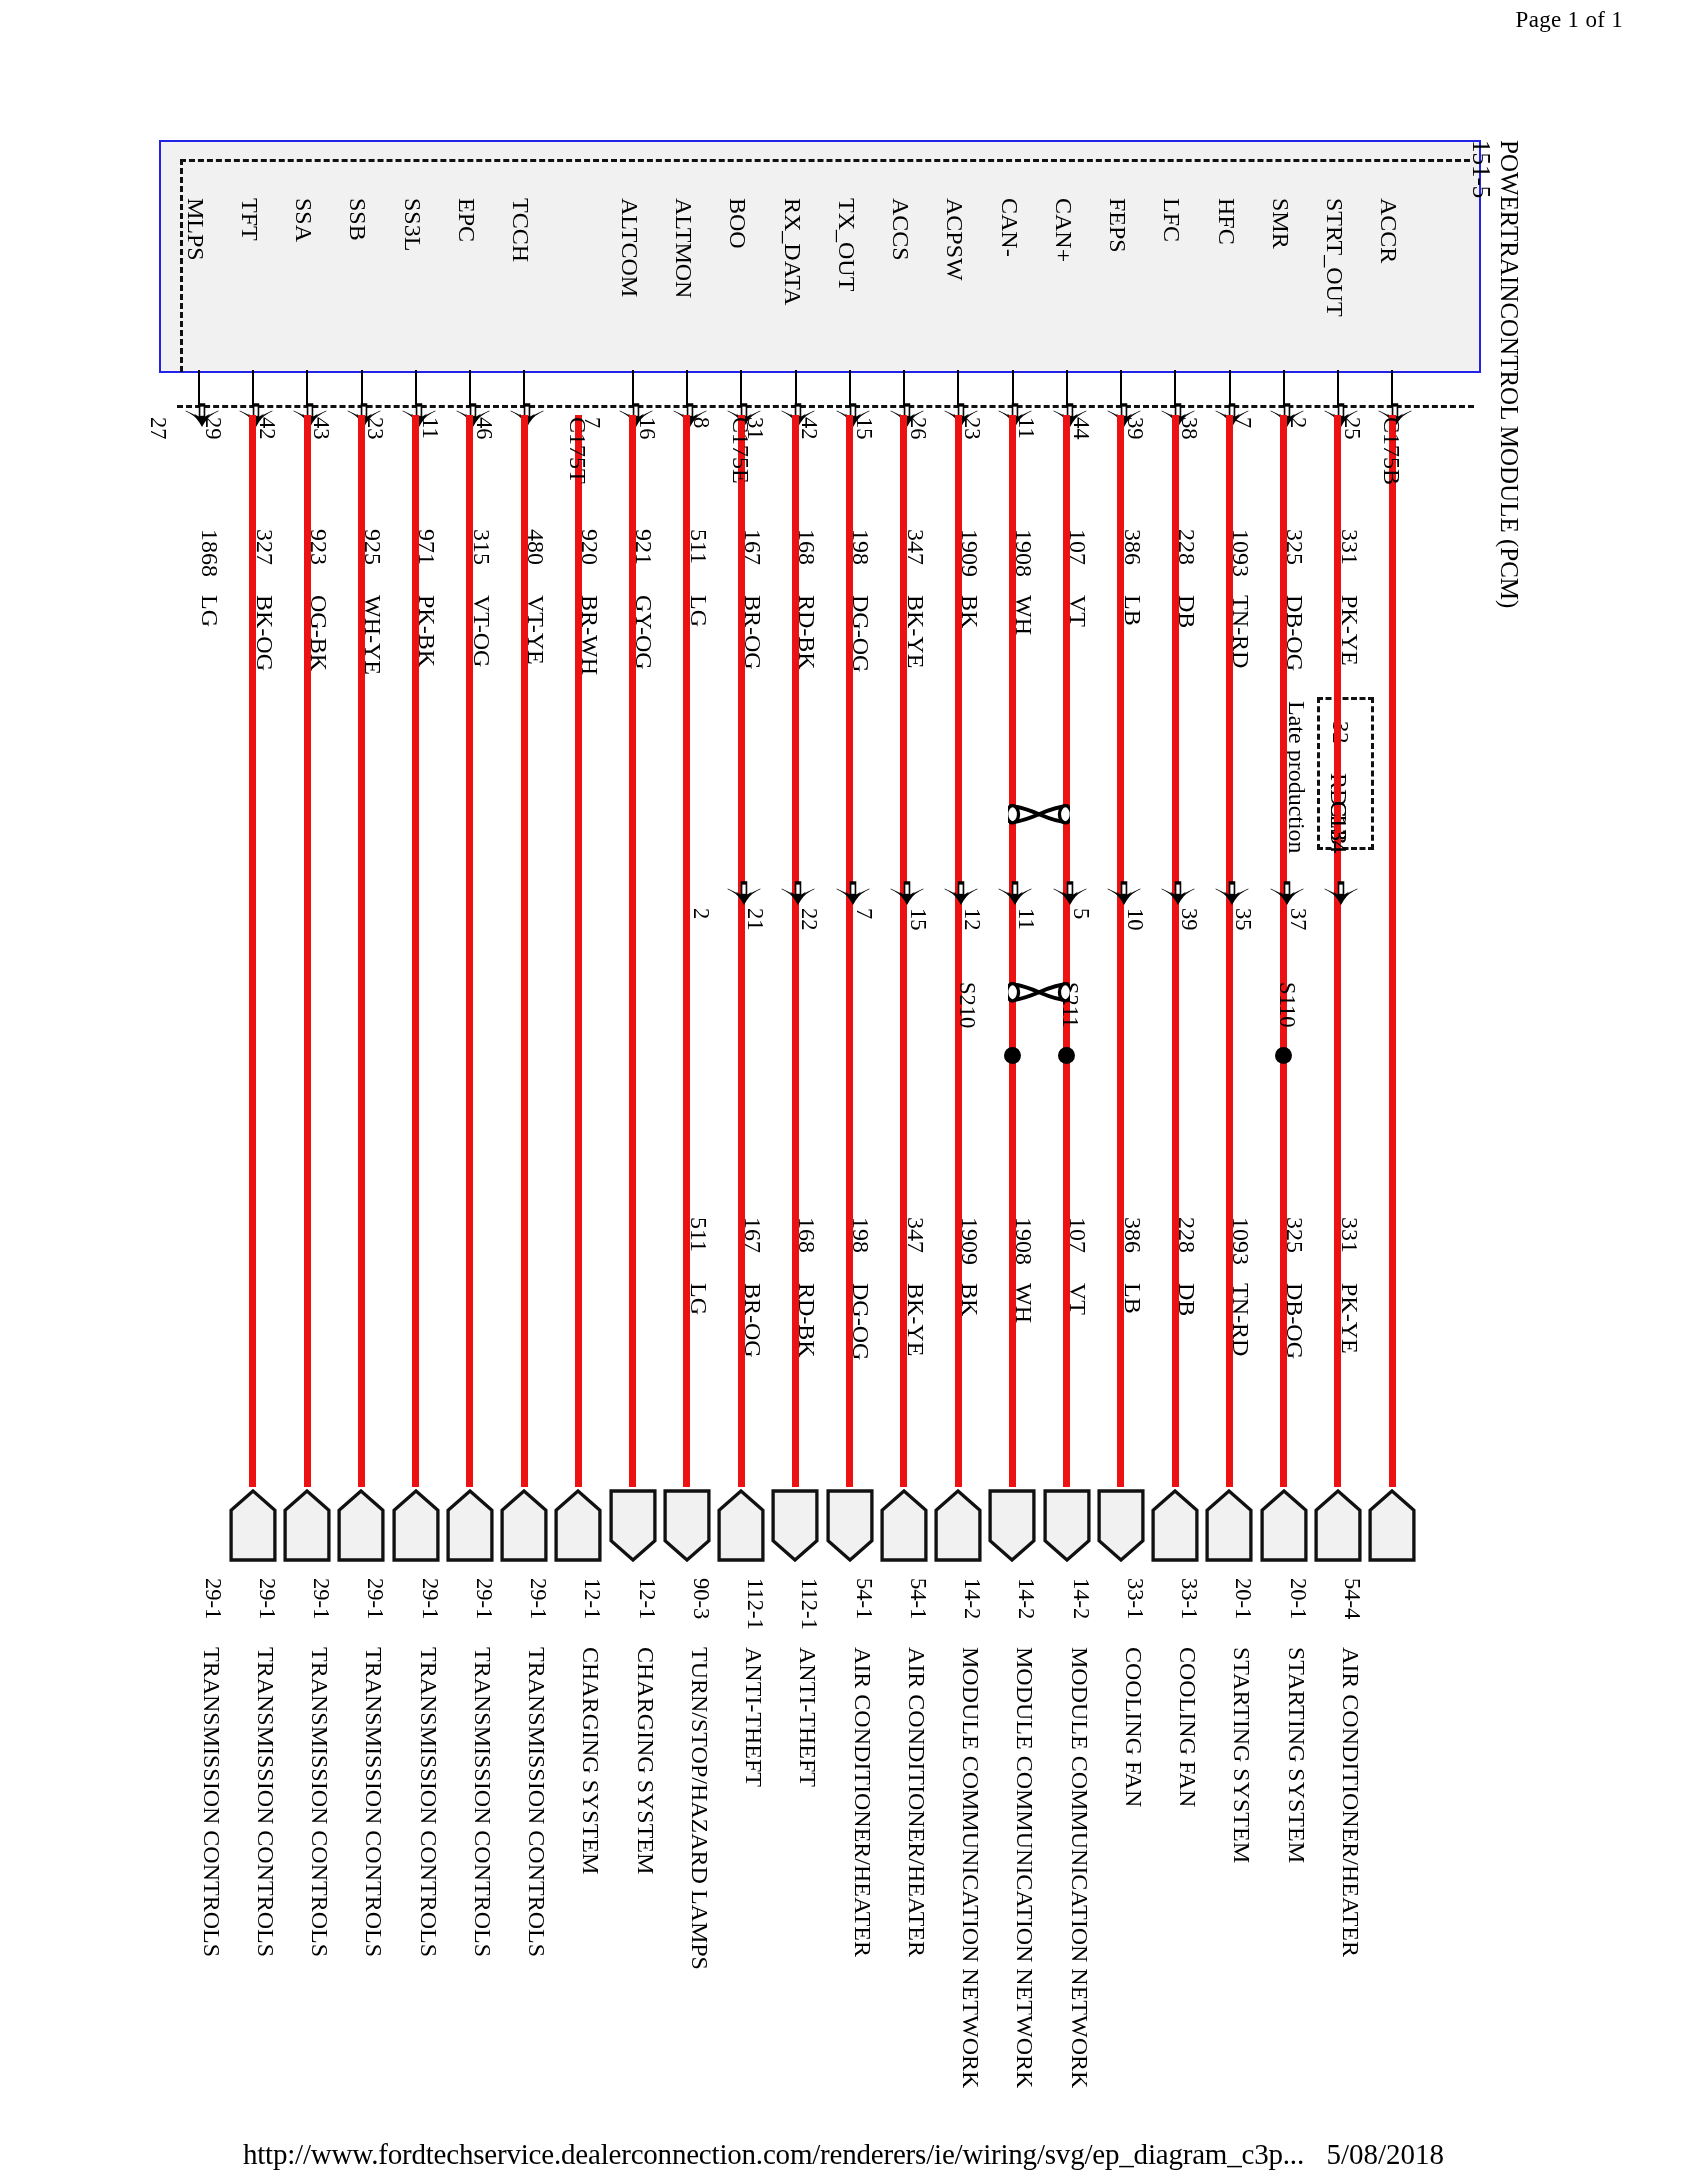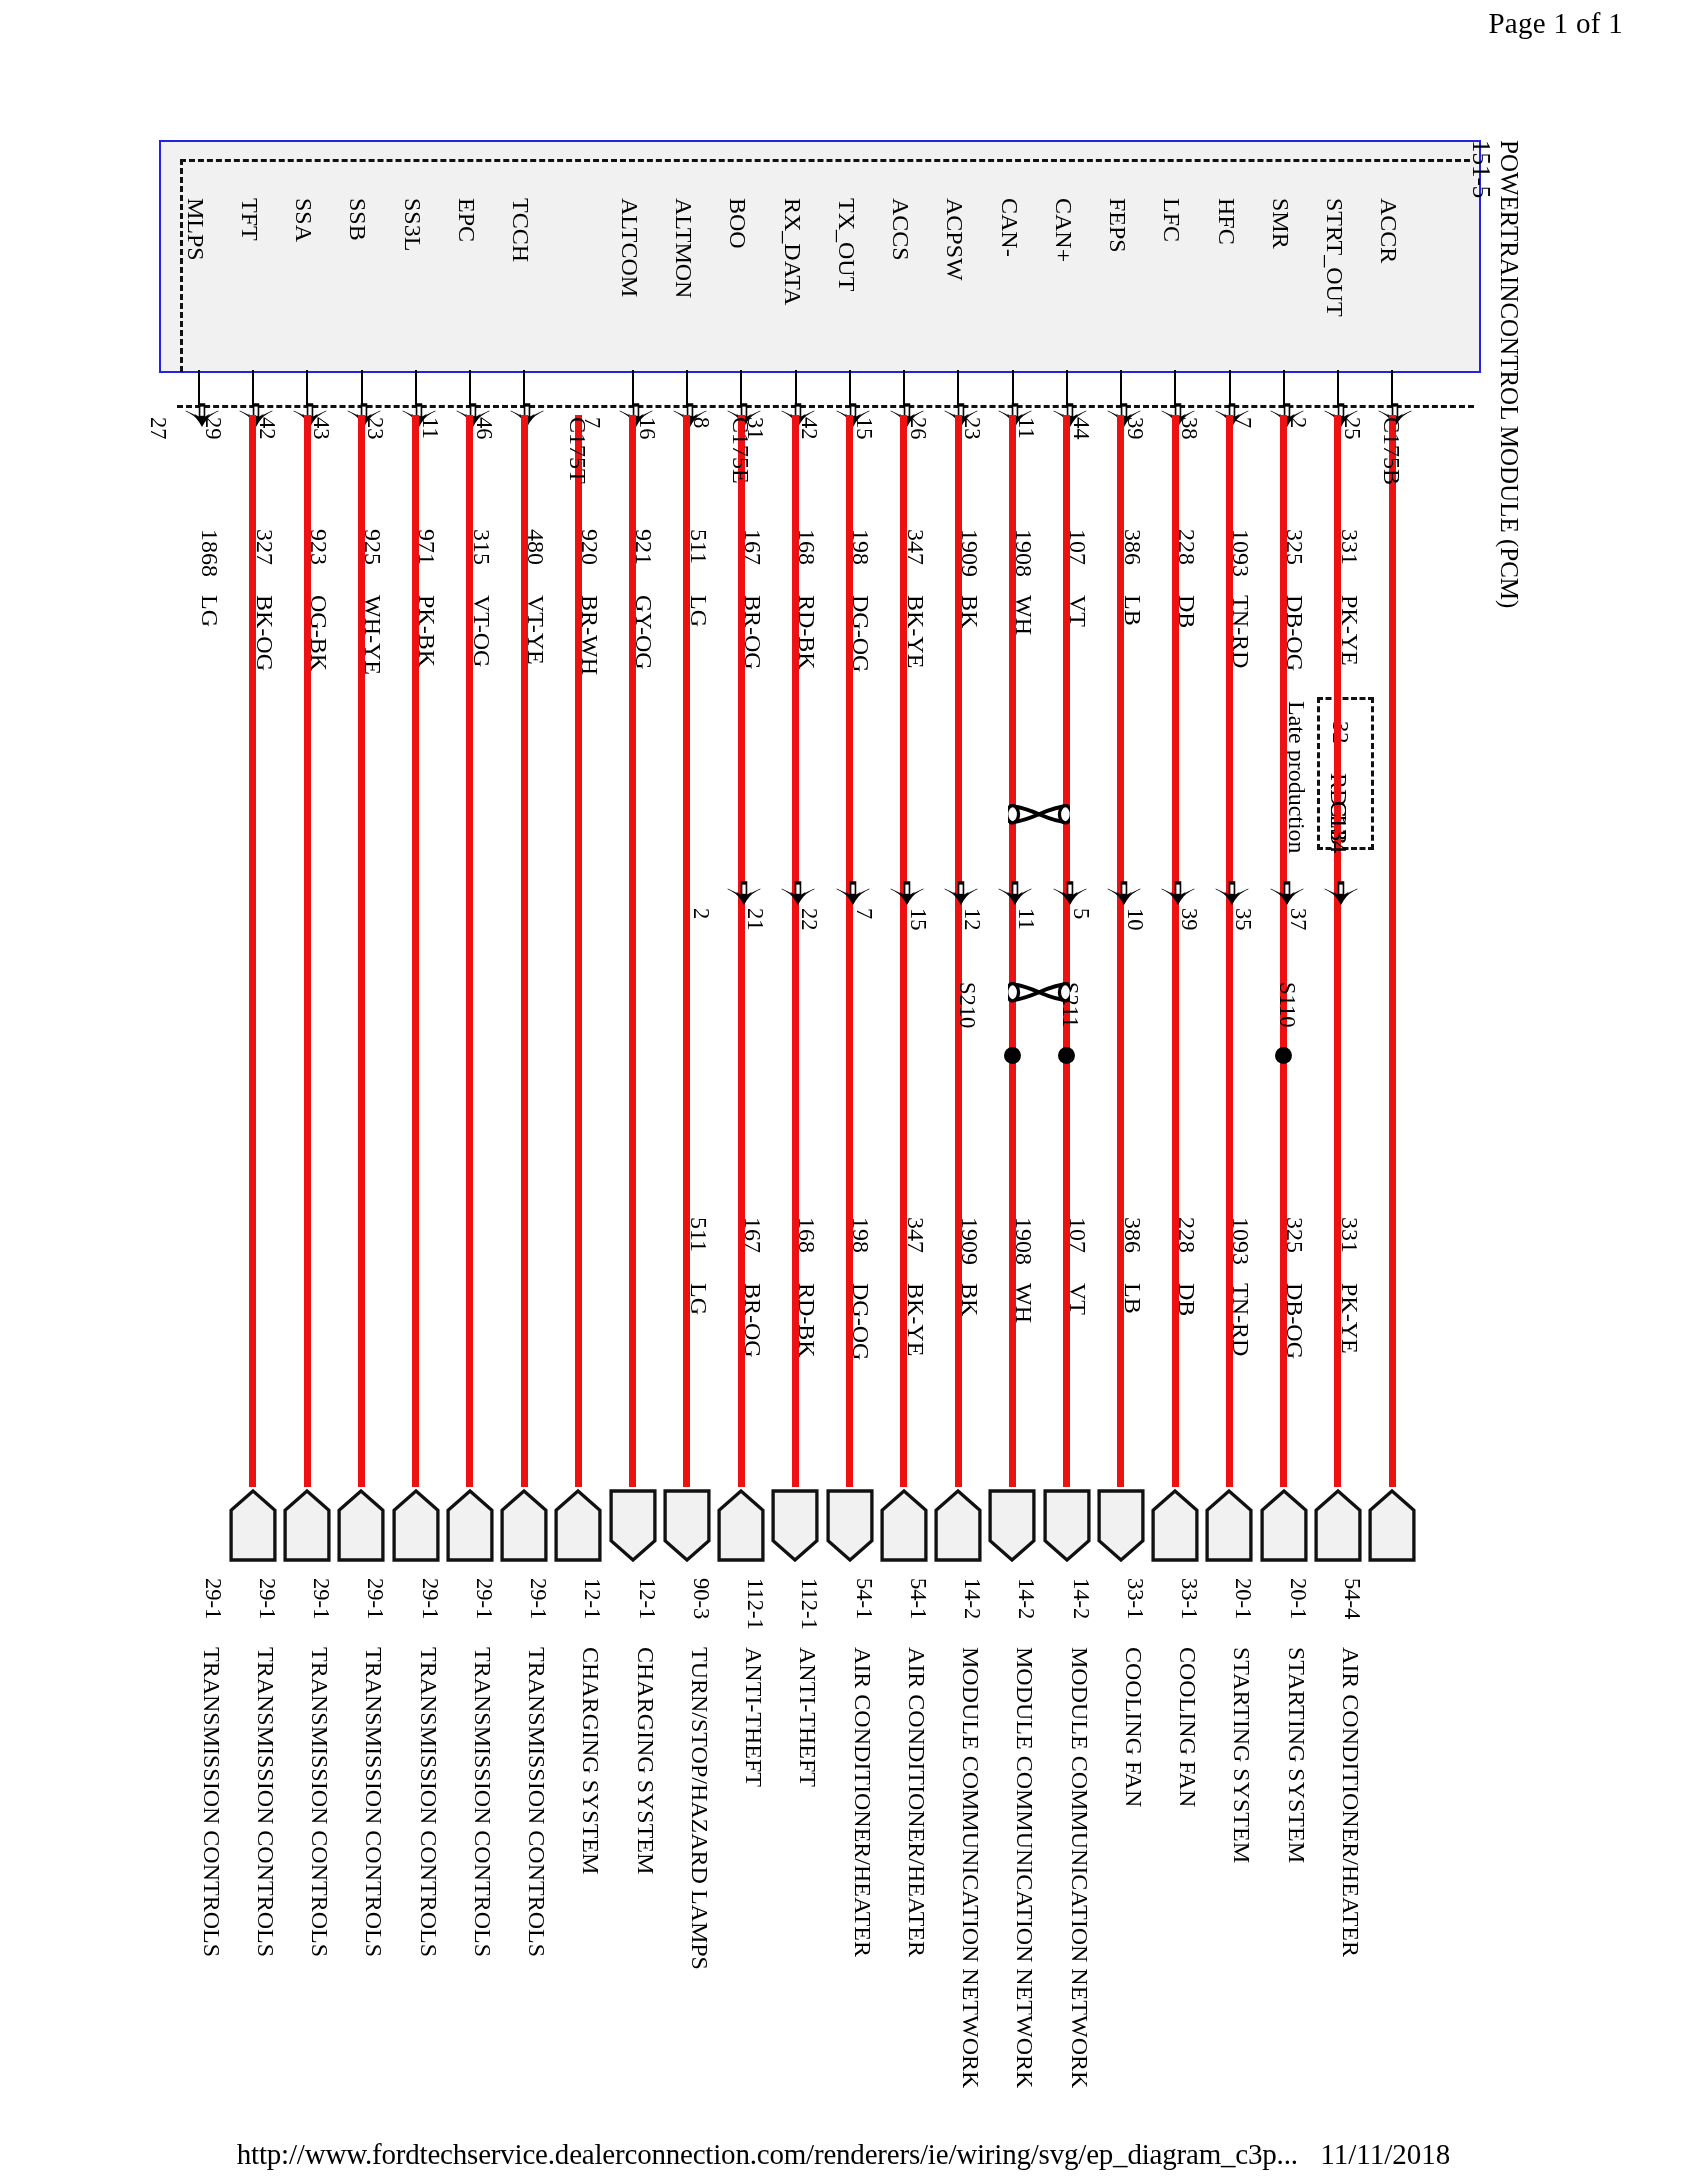--- a/index.html
+++ b/index.html
@@ -1,19 +1,19 @@
 <!DOCTYPE html>
 <html style="font-size:10.6px"><head>
 <meta charset="utf-8">
 <style>
   html,body{margin:0;padding:0;background:#fff;}
   body{width:1687px;height:2183px;position:relative;font-family:"Liberation Serif","DejaVu Serif",serif;color:#000;overflow:hidden;}
 
   
-  #page-header{position:absolute;top:6.6px;right:64px;font-size:29px;letter-spacing:0.3px;}
+  #page-header{position:absolute;top:6.6px;right:64px;font-size:23px;letter-spacing:0.3px;}
   #page-footer{position:absolute;bottom:12px;left:0;width:1687px;text-align:center;font-size:29px;white-space:nowrap;}
   #footer-url{letter-spacing:-0.2px;}
   #footer-date{margin-left:22.5px;}
 
   
   #pcm-box{position:absolute;left:159px;top:140px;width:1322px;height:233px;
            background:#f1f1f1;border:2.6px solid #2323e8;box-sizing:border-box;}
   #pcm-inner-dash{position:absolute;left:18.5px;top:17px;right:9.3px;bottom:-1.3px;
            border-top:3.3px dashed #111;border-left:3.3px dashed #111;box-sizing:border-box;}
 
@@ -658,15 +658,15 @@
         <ellipse cx="7" cy="20" rx="9" ry="13" fill="#fff" stroke="#000" stroke-width="5"></ellipse>
         <ellipse cx="87" cy="20" rx="9" ry="13" fill="#fff" stroke="#000" stroke-width="5"></ellipse>
       </svg></div>
   </div>
 <div id="conn-layer">
     <div class="vt conn-id" style="left: 1351px; top: 801px; font-size: 24px;">C134</div>
     <div class="vt conn-id" style="left: 1351px; top: 801px; font-size: 24px;">C134</div>
   </div>
 
 <div id="page-footer">
-  <span id="footer-url">http://www.fordtechservice.dealerconnection.com/renderers/ie/wiring/svg/ep_diagram_c3p...</span><span id="footer-date">11/11/2018</span>
+  <span id="footer-url">http://www.fordtechservice.dealerconnection.com/renderers/ie/wiring/svg/ep_diagram_c3p...</span><span id="footer-date">5/08/2018</span>
 </div>
 
 
 </body></html>

